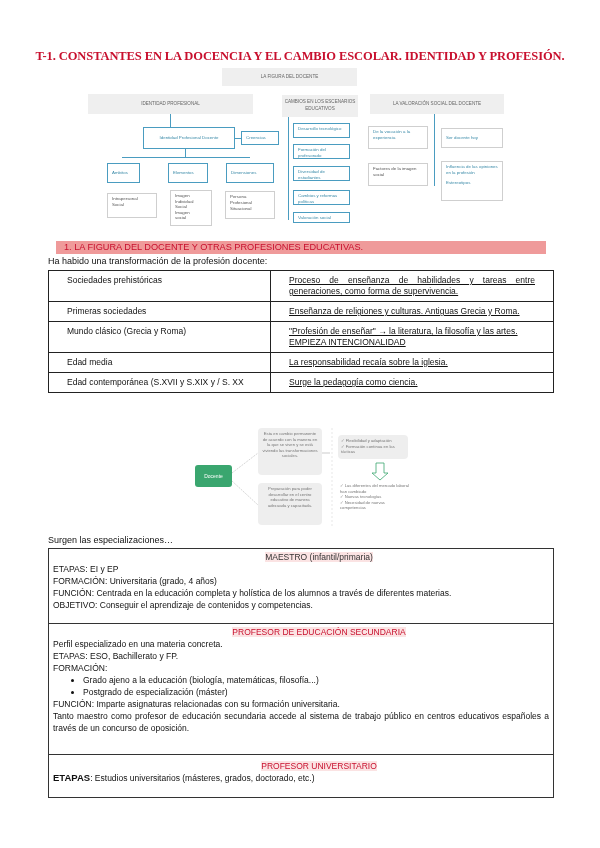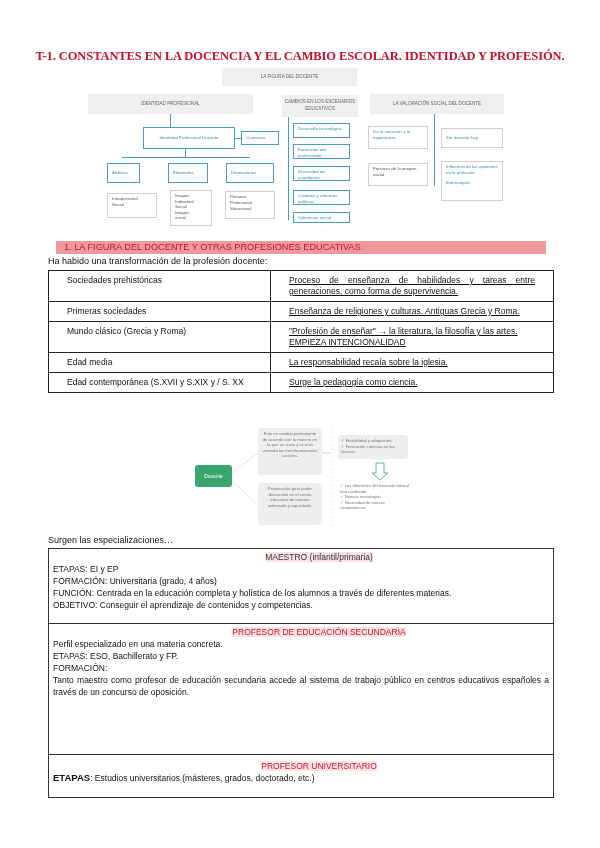--- a/index.html
+++ b/index.html
@@ -150,19 +150,24 @@
   <div>FORMACIÓN: Universitaria (grado, 4 años)</div>
   <div>FUNCIÓN: Centrada en la educación completa y holística de los alumnos a través de diferentes materias.</div>
   <div>OBJETIVO: Conseguir el aprendizaje de contenidos y competencias.</div>
 </div>
 
 <div class="sbox" style="top:623px;height:132px;">
   <div class="shead"><span class="red">PROFESOR DE EDUCACIÓN SECUNDARIA</span></div>
   <div>Perfil especializado en una materia concreta.</div>
   <div>ETAPAS: ESO, Bachillerato y FP.</div>
   <div>FORMACIÓN:</div>
+  <ul>
+    <li>Grado ajeno a la educación (biología, matemáticas, filosofía...)</li>
+    <li>Postgrado de especialización (máster)</li>
+  </ul>
+  <div>FUNCIÓN: Imparte asignaturas relacionadas con su formación universitaria.</div>
   <div class="just">Tanto maestro como profesor de educación secundaria accede al sistema de trabajo público en centros educativos españoles a través de un concurso de oposición.</div>
 </div>
 
 <div class="sbox" style="top:754px;height:44px;padding-top:5px;">
   <div class="shead"><span class="red">PROFESOR UNIVERSITARIO</span></div>
   <div><b style="font-size:9.5px;">ETAPAS</b><span>: Estudios universitarios (másteres, grados, doctorado, etc.)</span></div>
 </div>
 
 </body></html>

